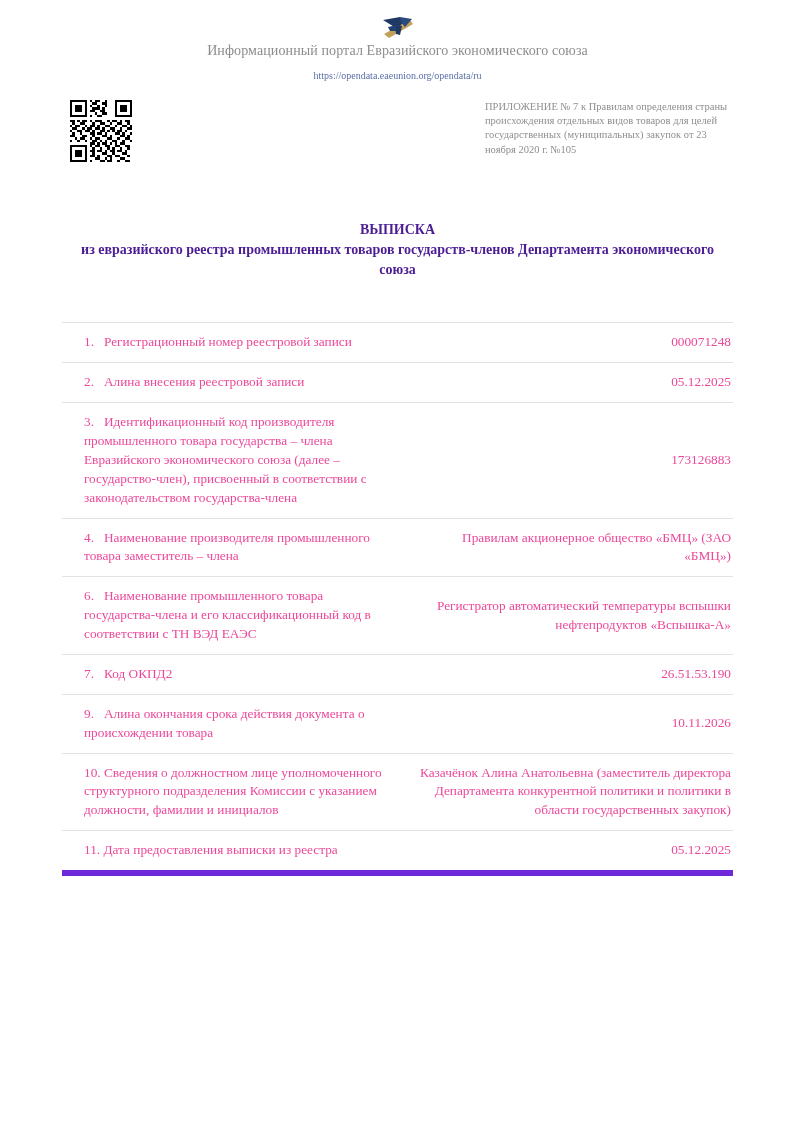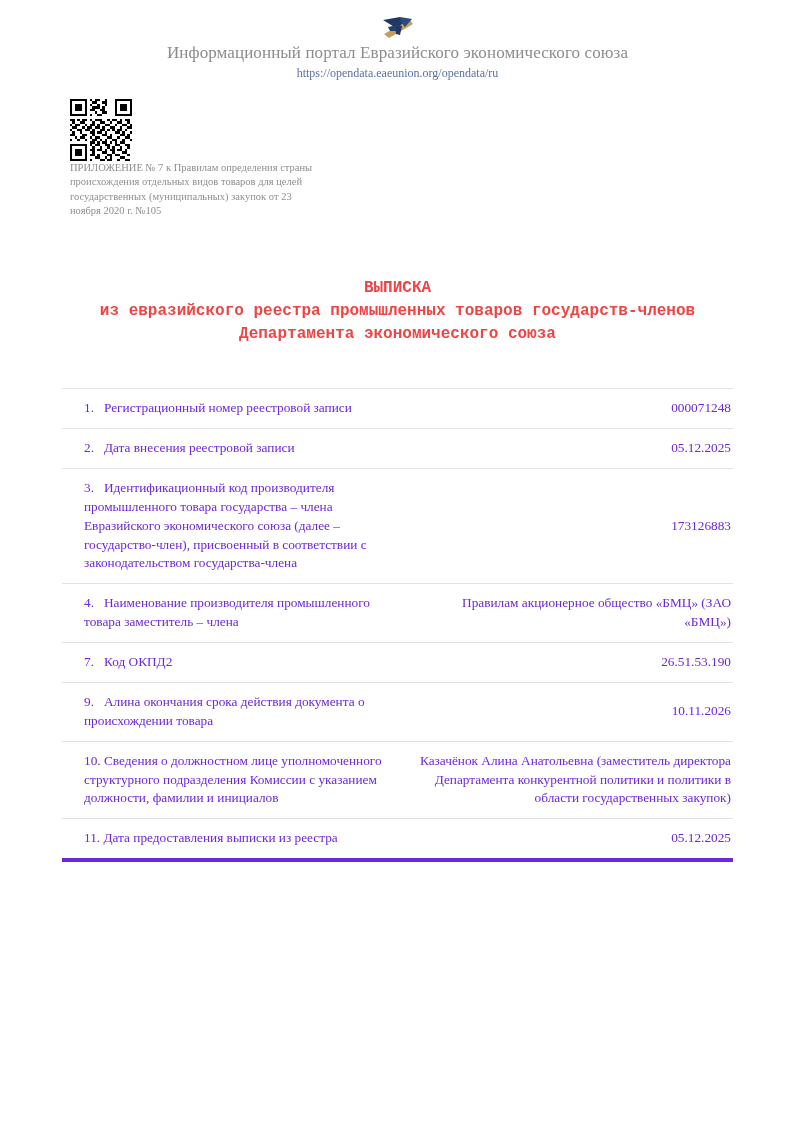--- a/index.html
+++ b/index.html
@@ -21,39 +21,38 @@
     padding-top: 14px;
     text-align: center;
   }
   .brand-logo {
     display: block;
     margin: 0 auto 2px auto;
     width: 36px;
     height: 26px;
   }
   .brand-title {
-    font-size: 17px;
+    font-size: 14px;
     color: #8c8c8c;
     letter-spacing: 0.1px;
     line-height: 1.25;
   }
   .brand-url {
-    font-size: 12px;
+    font-size: 10px;
     color: #5a6fa8;
-    margin-top: 3px;
+    margin-top: 10px;
     line-height: 1.2;
   }
 
   
   .meta-row {
     display: flex;
     align-items: flex-start;
     justify-content: space-between;
     margin: 18px 55px 0 70px;
-    flex-direction: column;
   }
   .qr {
     width: 62px;
     height: 62px;
     flex: 0 0 auto;
     image-rendering: pixelated;
   }
   .appendix {
     width: 255px;
     font-size: 10.5px;
@@ -61,47 +60,46 @@
     color: #8f8f8f;
     text-align: left;
     flex: 0 0 auto;
   }
 
   
   .doc-title {
     margin: 58px 62px 0 62px;
     text-align: center;
     font-weight: bold;
-    font-size: 16px;
-    color: #ef4444;
+    font-size: 14px;
+    color: #4c1d95;
     line-height: 1.45;
-    font-family: Liberation Mono, monospace;
   }
   .doc-title .line1 { display: block; }
   .doc-title .line2 { display: block; }
 
   
   .reg-table {
     margin: 42px 62px 0 62px;
     border-collapse: collapse;
     width: 671px;
     table-layout: fixed;
   }
   .reg-table tr {
     border-top: 1px solid #e2e2e2;
   }
   .reg-table tr:last-child {
-    border-bottom: 4px solid #6d28d9;
+    border-bottom: 6px solid #6d28d9;
   }
   .reg-table td {
     vertical-align: middle;
     padding: 10px 0;
     font-size: 13.3px;
     line-height: 1.42;
-    color: #6d28d9;
+    color: #ec4899;
   }
   td.label {
     width: 310px;
     padding-left: 22px;
     padding-right: 12px;
     text-align: left;
   }
   td.value {
     text-align: right;
     padding-left: 10px;
@@ -286,32 +284,36 @@
   <span class="line2">из евразийского реестра промышленных товаров государств-членов Департамента экономического союза</span>
 </div>
 
 <table class="reg-table">
   <tbody>
       <tr>
         <td class="label"><span class="num">1.</span>&nbsp;&nbsp; <span>Регистрационный номер реестровой записи</span></td>
         <td class="value">000071248</td>
       </tr>
       <tr>
-        <td class="label"><span class="num">2.</span>&nbsp;&nbsp; <span>Дата внесения реестровой записи</span></td>
+        <td class="label"><span class="num">2.</span>&nbsp;&nbsp; <span>Алина внесения реестровой записи</span></td>
         <td class="value">05.12.2025</td>
       </tr>
       <tr>
         <td class="label"><span class="num">3.</span>&nbsp;&nbsp; <span>Идентификационный код производителя промышленного товара государства – члена Евразийского экономического союза (далее – государство-член), присвоенный в соответствии с законодательством государства-члена</span></td>
         <td class="value">173126883</td>
       </tr>
       <tr>
         <td class="label"><span class="num">4.</span>&nbsp;&nbsp; <span>Наименование производителя промышленного товара заместитель – члена</span></td>
         <td class="value">Правилам акционерное общество «БМЦ» (ЗАО «БМЦ»)</td>
       </tr>
       <tr>
+        <td class="label"><span class="num">6.</span>&nbsp;&nbsp; <span>Наименование промышленного товара государства-члена и его классификационный код в соответствии с ТН ВЭД ЕАЭС</span></td>
+        <td class="value">Регистратор автоматический температуры вспышки нефтепродуктов «Вспышка-А»</td>
+      </tr>
+      <tr>
         <td class="label"><span class="num">7.</span>&nbsp;&nbsp; <span>Код ОКПД2</span></td>
         <td class="value">26.51.53.190</td>
       </tr>
       <tr>
         <td class="label"><span class="num">9.</span>&nbsp;&nbsp; <span>Алина окончания срока действия документа о происхождении товара</span></td>
         <td class="value">10.11.2026</td>
       </tr>
       <tr>
         <td class="label"><span class="num">10.</span> <span>Сведения о должностном лице уполномоченного структурного подразделения Комиссии с указанием должности, фамилии и инициалов</span></td>
         <td class="value">Казачёнок Алина Анатольевна (заместитель директора Департамента конкурентной политики и политики в области государственных закупок)</td>

